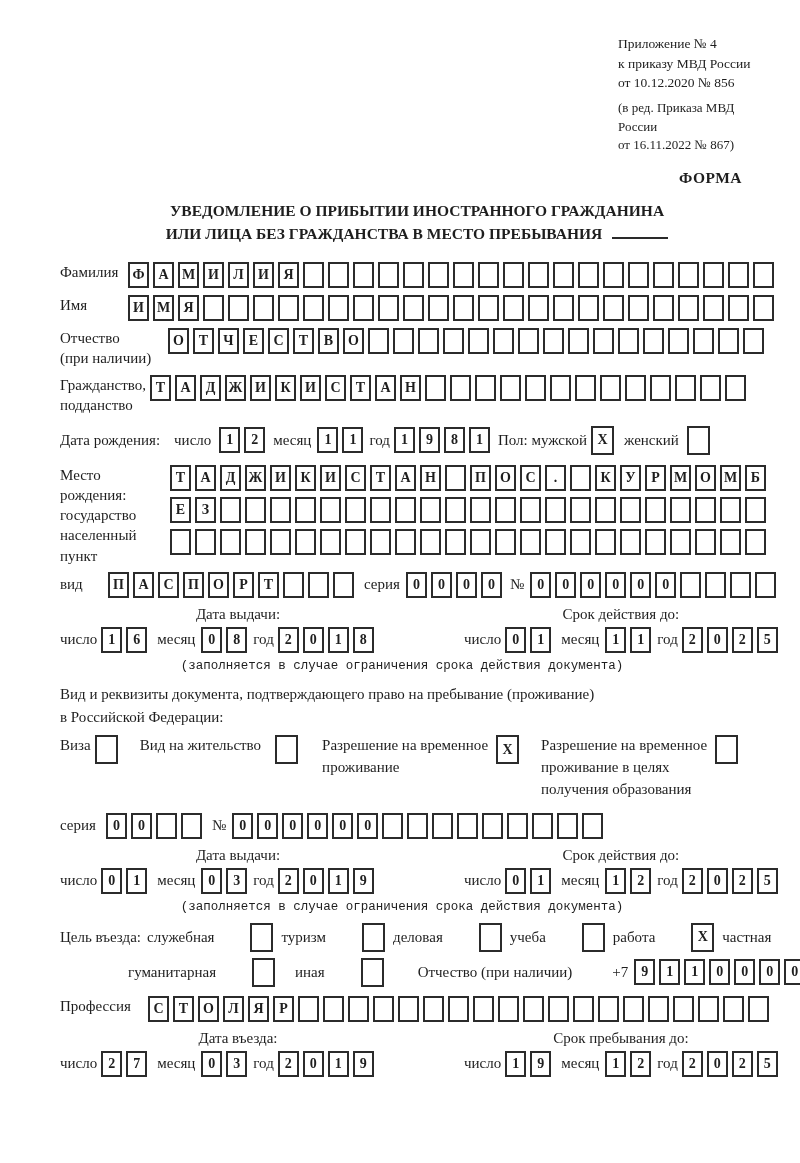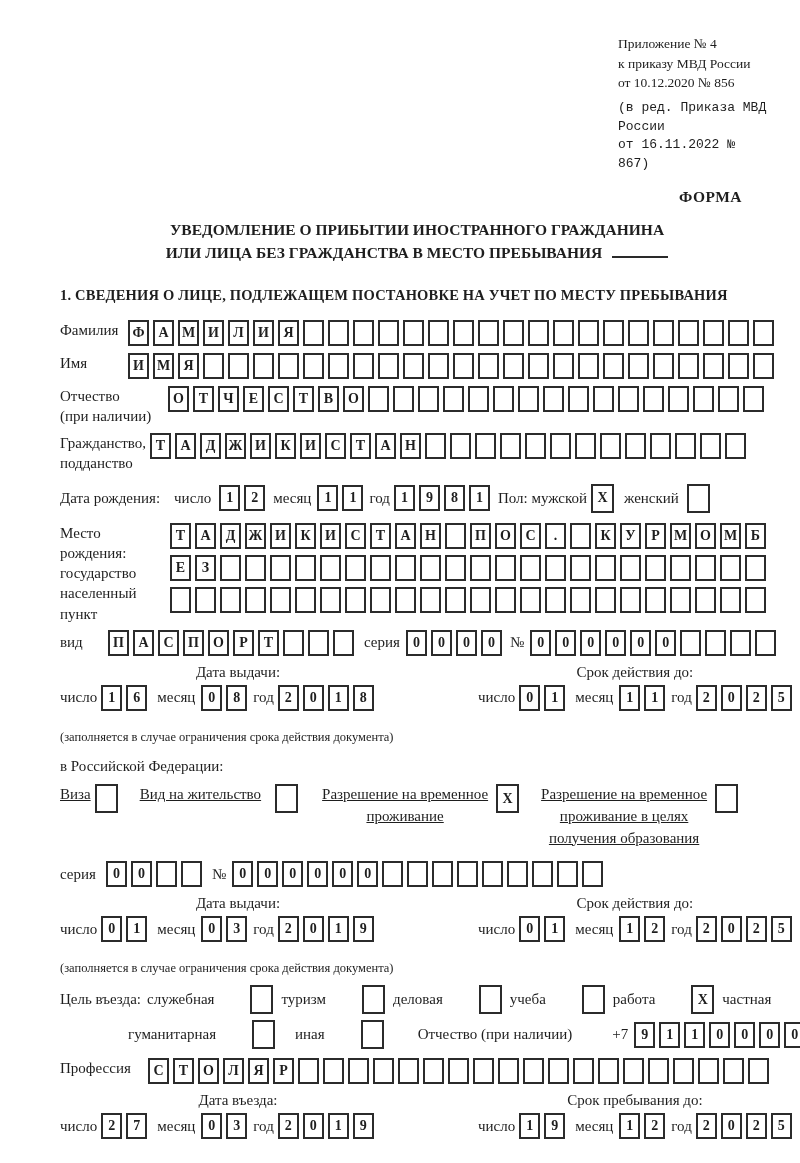--- a/index.html
+++ b/index.html
@@ -6,21 +6,21 @@
   html,body { width:800px; height:1163px; }
   body {
     background:#ffffff; color:#1e1e1e;
     font-family:"Liberation Serif", serif;
     font-size:15px; overflow:hidden;
   }
   .page { width:800px; height:1163px; padding:34px 26px 10px 60px; }
 
   
   .ref { margin-left:558px; font-size:13.5px; line-height:1.45; }
-  .ref .sub { margin-top:6px; font-size:13px;font-family:Liberation Mono, monospace; }
+  .ref .sub { margin-top:6px; font-size:13px; }
   .forma { text-align:right; padding-right:32px; font-weight:bold; font-size:15.5px; margin-top:14px; letter-spacing:.5px; }
 
   
   .title { text-align:center; font-weight:bold; font-size:15.5px; line-height:1.5; margin-top:12px; }
   .blank-line { display:inline-block; width:56px; border-bottom:2px solid #2a2a2a; height:14px; margin-left:10px; }
   .section1 { font-weight:bold; font-size:14.5px; margin-top:22px; letter-spacing:.2px; }
 
   
   .boxes { display:inline-flex; gap:4px; flex:none; }
   .cell {
@@ -37,34 +37,34 @@
   .stack > .boxes { display:flex; margin-bottom:6px; }
 
   .inline-line { display:flex; align-items:center; margin-top:10px; }
   .inline-line .t { flex:none; }
   .gap4{width:4px;flex:none} .gap6{width:6px;flex:none} .gap8{width:8px;flex:none}
   .gap10{width:10px;flex:none} .gap14{width:14px;flex:none} .gap20{width:20px;flex:none}
 
   .center-head { text-align:center; font-weight:bold; margin-top:8px; font-size:14.5px; }
 
   
-  .dates { display:flex; margin-top:8px;gap:14px; }
+  .dates { display:flex; margin-top:8px; }
   .dcol { flex:none; }
   .dcol.left { width:356px; }
   .dcol.right { margin-left:48px; }
   .dhead { text-align:center; margin-bottom:4px; }
   .dline { display:flex; align-items:center; }
-  .note-row { text-align:left; padding-right:30px; font-size:12.5px; margin-top:19px; }
+  .note-row { text-align:center; padding-right:30px; font-size:12.5px; margin-top:6px;font-family:Liberation Mono, monospace; }
 
   .para { margin-top:10px; line-height:1.55; }
 
   
   .chk-row { display:flex; align-items:flex-start; margin-top:6px; }
   .chk-item { display:flex; align-items:flex-start; }
-  .chk-item .txt { text-align:center; line-height:1.45;text-decoration:underline; }
+  .chk-item .txt { line-height:1.45; }
   .chk-item .checkbox { margin-left:8px; }
 
   .p-item { display:inline-flex; align-items:center;gap:31px; }
   .p-item .checkbox { margin-left:5px; }
 </style>
 </head>
 <body>
 
 <div class="page">
 
@@ -78,21 +78,20 @@
     </div>
   </div>
 
   <div class="forma">ФОРМА</div>
 
   <div class="title">
     <div>УВЕДОМЛЕНИЕ О ПРИБЫТИИ ИНОСТРАННОГО ГРАЖДАНИНА</div>
     <div><span>ИЛИ ЛИЦА БЕЗ ГРАЖДАНСТВА В МЕСТО ПРЕБЫВАНИЯ</span><span class="blank-line"></span></div>
   </div>
 
-  <div class="section1">1. СВЕДЕНИЯ О ЛИЦЕ, ПОДЛЕЖАЩЕМ ПОСТАНОВКЕ НА УЧЕТ ПО МЕСТУ ПРЕБЫВАНИЯ</div>
 
   <div class="frow" style="margin-top:16px">
     <div class="flabel" style="width:68px">Фамилия</div>
     <span class="boxes">
         <span class="cell">Ф</span>
         <span class="cell">А</span>
         <span class="cell">М</span>
         <span class="cell">И</span>
         <span class="cell">Л</span>
         <span class="cell">И</span>
@@ -437,20 +436,21 @@
             <span class="cell">0</span>
             <span class="cell">2</span>
             <span class="cell">5</span>
           </span>
       </div>
     </div>
   </div>
   <div class="note-row">(заполняется в случае ограничения срока действия документа)</div>
 
   <div class="para">
+    <div>Вид и реквизиты документа, подтверждающего право на пребывание (проживание)</div>
     <div>в Российской Федерации:</div>
   </div>
 
   <div class="chk-row">
     <div class="chk-item">
       <span class="txt">Виза</span>
       <span class="boxes checkbox" style="margin-left:4px">
           <span class="cell"></span>
         </span>
     </div>

